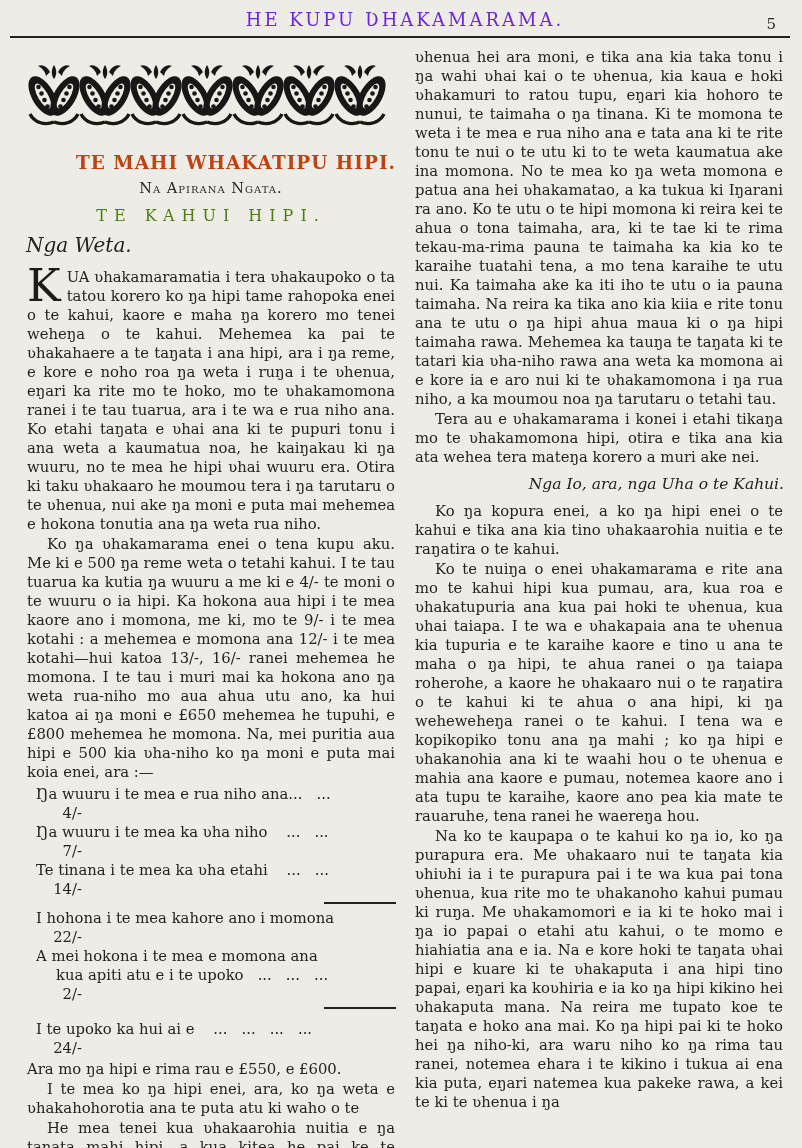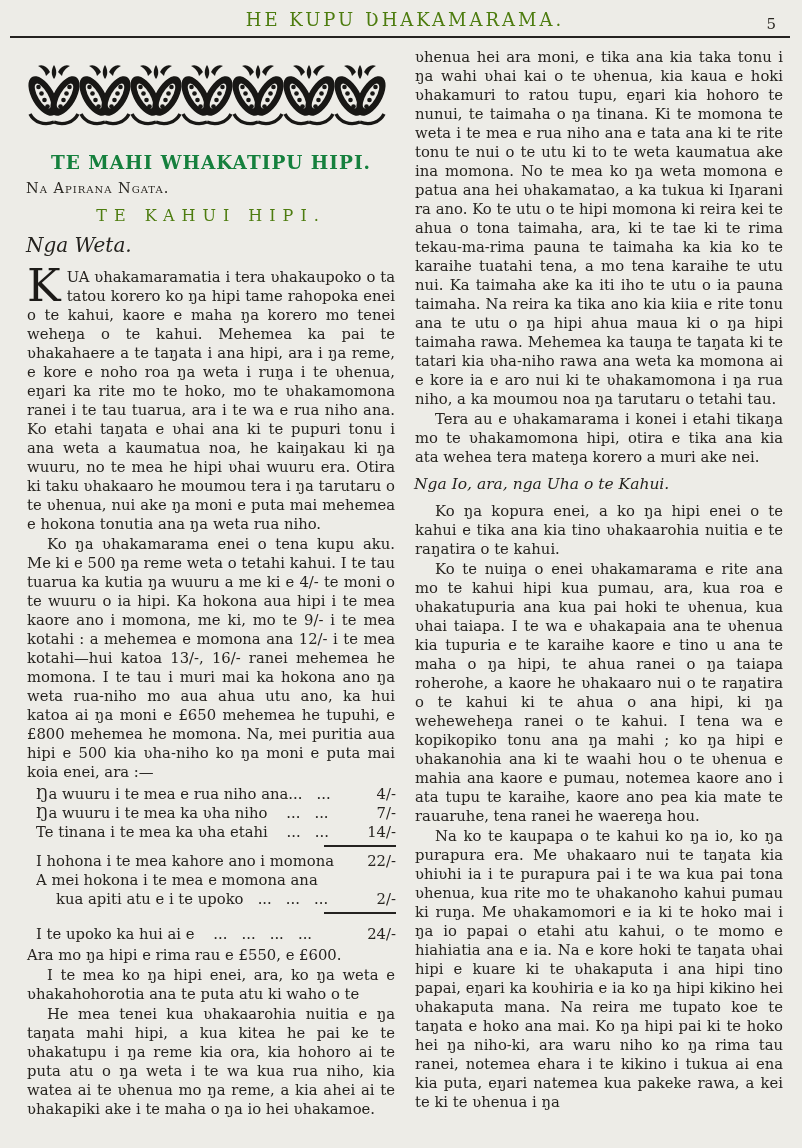--- a/index.html
+++ b/index.html
@@ -19,21 +19,21 @@
     padding:6px 18px 0 26px;
   }
   
   .running-head{
     position:relative;height:28px;
   }
   .running-title{
     text-align:center;
     font-size:18px;
     letter-spacing:3px;
-    color:#4d7c0f;
+    color:#6d28d9;
     padding-top:3px;
   }
   .page-number{
     position:absolute;right:8px;top:9px;
     font-size:15px;color:#2a2722;
   }
   .header-rule{
     border-bottom:2px solid #242220;
     margin:2px -6px 0 -16px;
   }
@@ -42,25 +42,25 @@
     display:flex;
     gap:18px;
     margin-top:8px;
   }
   .col{width:370px;box-sizing:border-box;}
   .col-left{padding-top:16px;}
   
   .ornament{width:358px;height:62px;margin:2px 0 16px 2px;}
   
   .h-title{
-    font-size:18.5px;font-weight:bold;text-align:center;
-    letter-spacing:1px;margin:6px 0 0 0;color:#15803d;
+    font-size:18.5px;font-weight:bold;text-align:right;
+    letter-spacing:1px;margin:6px 0 0 0;color:#c2410c;
   }
   .h-byline{
-    font-size:14.5px;text-align:left;margin-top:7px;
+    font-size:14.5px;text-align:center;margin-top:7px;
     font-variant:small-caps;letter-spacing:1px;color:#2a2722;
   }
   .h-sub{
     font-size:16px;text-align:center;margin-top:10px;
     letter-spacing:7px;color:#4d7c0f;
   }
   .h-sub2{
     font-size:20px;font-style:italic;
     margin:8px 0 10px 0;color:#24221e;
   }
@@ -71,32 +71,32 @@
   }
   .ind{text-indent:1.35em;}
   .dropcap{
     float:left;
     font-size:45px;line-height:36px;
     padding:1px 6px 0 0;
     color:#1d1b18;
   }
   
   .pricelist{margin:3px 0 2px 10px;}
-  .prow{display:flex;font-size:14.8px;line-height:19px;}
+  .prow{display:flex;font-size:14.8px;line-height:19px;flex-direction:column;}
   .prow .lbl{flex:1;white-space:pre;overflow:hidden;}
   .prow .amt{width:46px;text-align:right;}
   .prow.indent .lbl{padding-left:20px;}
   .sum-rule{
     border-top:2px solid #242220;
     width:72px;margin:4px 0 4px auto;
   }
   .gap-s{height:6px;}
   
   .subheading{
-    font-size:15.5px;font-style:italic;text-align:left;
+    font-size:15.5px;font-style:italic;text-align:right;
     margin:9px 0 8px 0;color:#24221e;
   }
 </style>
 </head>
 <body>
 
 <div class="page">
 
   <div class="running-head">
     <div class="running-title">HE KUPU ƲHAKAMARAMA.</div>

